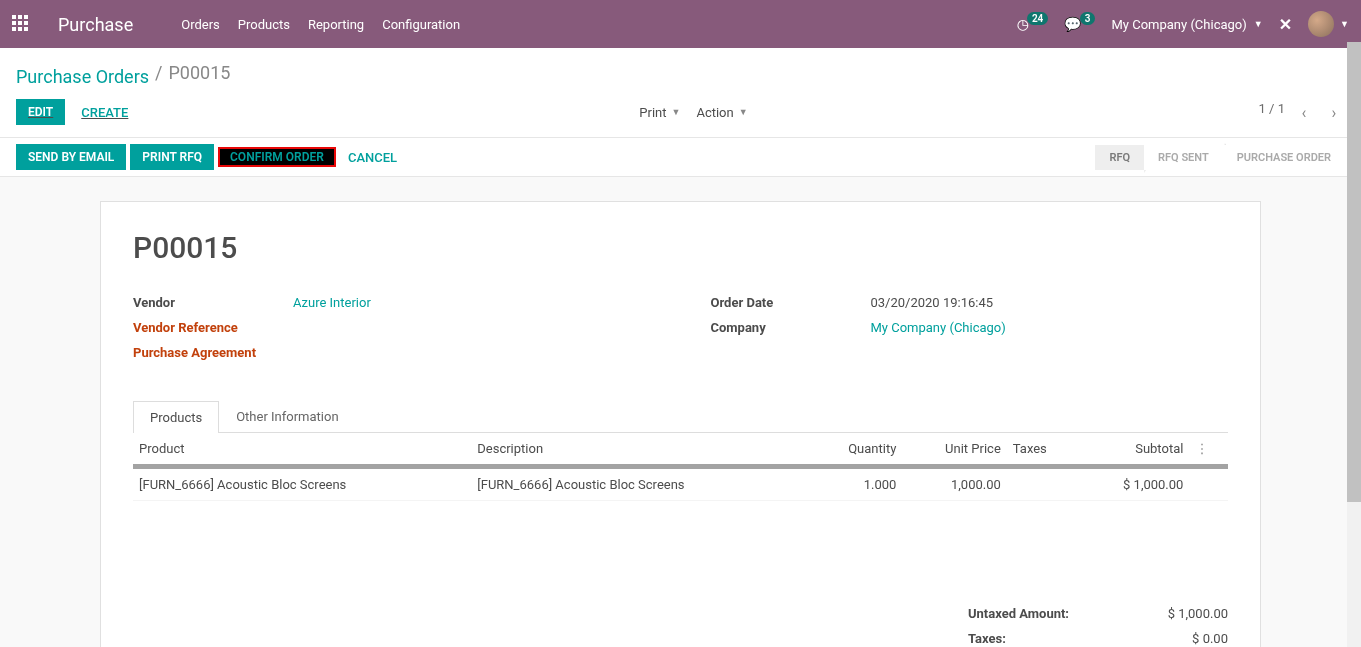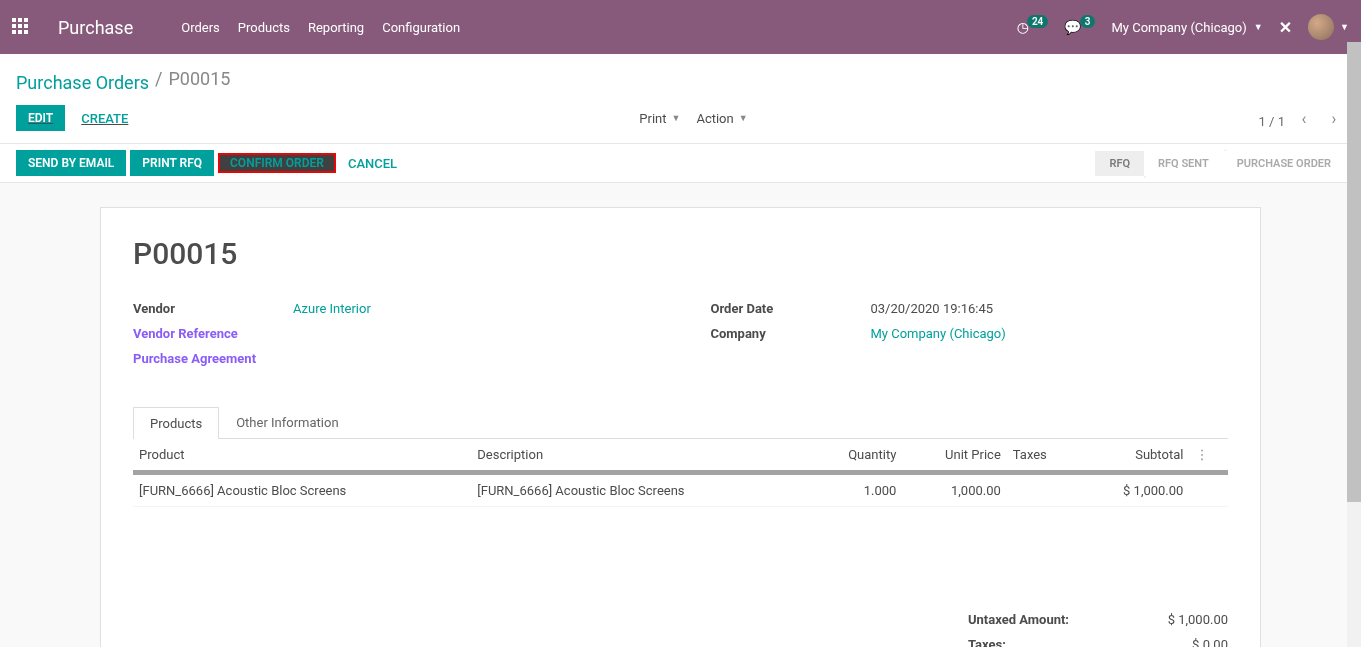--- a/index.html
+++ b/index.html
@@ -1,17 +1,17 @@
 <!DOCTYPE html>
 <html><head>
 <meta charset="utf-8">
 <style>
 * { margin: 0; padding: 0; box-sizing: border-box; font-family: -apple-system, BlinkMacSystemFont, "Segoe UI", Roboto, sans-serif; }
 body { background: #f9f9f9; font-size: 13px; color: #4c4c4c; }
-.topbar { background: #875a7b; color: #fff; height: 54px; display: flex; align-items: center; padding: 0 12px; justify-content: space-between; }
+.topbar { background: #875a7b; color: #fff; height: 48px; display: flex; align-items: center; padding: 0 12px; justify-content: space-between; }
 .topbar-left { display: flex; align-items: center; gap: 20px; }
 .apps-icon { width: 18px; height: 18px; display: grid; grid-template-columns: repeat(3,4px); grid-template-rows: repeat(3,4px); gap: 2px; cursor: pointer; }
 .apps-icon span { background: #fff; width: 4px; height: 4px; }
 .app-title { font-size: 18px; font-weight: 400; margin-left: 8px; }
 .menu { display: flex; gap: 18px; margin-left: 28px; }
 .menu-item { font-size: 13px; color: #fff; cursor: pointer; }
 .topbar-right { display: flex; align-items: center; gap: 16px; }
 .badge-wrap { position: relative; display: flex; align-items: center; }
 .badge-icon { font-size: 14px; color: #fff; }
 .badge-pill { background: #0f766e; color: #fff; font-size: 10px; padding: 1px 5px; border-radius: 8px; font-weight: 600; position: relative; margin-left: -2px; top: -6px; }
@@ -23,40 +23,40 @@
 .breadcrumb { font-size: 18px; display: flex; gap: 6px; align-items: center; }
 .breadcrumb a { color: #00a09d; text-decoration: none; margin-top: 8px; }
 .breadcrumb .sep { color: #888; }
 .breadcrumb .cur { color: #888; }
 .control-bar { background: #fff; padding: 12px 16px 12px 16px; display: flex; align-items: center; justify-content: space-between; border-bottom: 1px solid #e6e6e6; }
 .control-left { display: flex; gap: 16px; align-items: center; text-decoration: underline; }
 .btn-primary { background: #00a09d; color: #fff; border: none; padding: 6px 12px; font-size: 12px; font-weight: 600; cursor: pointer; }
 .link-btn { color: #00a09d; background: none; border: none; font-size: 13px; cursor: pointer; font-weight: 500; }
 .control-center { display: flex; gap: 16px; align-items: center; }
 .dd { font-size: 13px; color: #4c4c4c; cursor: pointer; display: flex; align-items: center; gap: 3px; }
-.control-right { display: flex; align-items: flex-end; gap: 8px; font-size: 13px; color: #6c6c6c; }
+.control-right { display: flex; align-items: flex-start; gap: 8px; font-size: 13px; color: #6c6c6c; }
 .chev { width: 22px; height: 22px; display: flex; align-items: center; justify-content: center; color: #888; cursor: pointer; font-size: 16px; }
 .action-bar { background: #fff; padding: 6px 16px; display: flex; align-items: center; justify-content: space-between; border-bottom: 1px solid #e6e6e6; }
 .action-left { display: flex; gap: 4px; align-items: center; }
-.btn-outline { border: 2px solid #e80707; padding: 1px 10px; color: #00a09d; font-size: 12px; font-weight: 600; background: #404040; cursor: pointer; }
+.btn-outline { border: 2px solid #e80707; padding: 1px 10px; color: #00a09d; font-size: 12px; font-weight: 600; background: #000000; cursor: pointer; }
 .status-arrows { display: flex; align-items: center; }
 .status { padding: 6px 14px; font-size: 11px; font-weight: 600; color: #aaa; position: relative; background: #fff; cursor: pointer; }
 .status.active { background: #eee; color: #7a7a7a; }
 .status.active::after { content: ""; position: absolute; right: -10px; top: 0; border-left: 10px solid #eee; border-top: 14px solid transparent; border-bottom: 14px solid transparent; height: 0; }
 .status:not(.active)::after { content: ""; position: absolute; right: -8px; top: 3px; width: 11px; height: 11px; border-top: 1px solid #ddd; border-right: 1px solid #ddd; transform: rotate(45deg) skew(15deg,15deg); background: #fff; }
 .status:last-child::after { display: none; }
 .main { padding: 24px 100px 0 100px; }
 .card { background: #fff; border: 1px solid #e0e0e0; padding: 24px 32px; }
 .rfq-label { font-size: 13px; font-weight: 700; color: #4c4c4c; }
 .rfq-num { font-size: 30px; font-weight: 500; color: #4c4c4c; margin-top: 4px; }
 .fields { display: flex; margin-top: 30px; gap: 60px; }
 .field-col { flex: 1; }
 .field-row { display: flex; margin-bottom: 10px; }
 .field-label { width: 160px; font-size: 13px; font-weight: 700; color: #4c4c4c; }
-.field-label.muted { color: #8b5cf6; font-weight: 700; }
+.field-label.muted { color: #c2410c; font-weight: 700; }
 .field-val { font-size: 13px; }
 .field-val.link { color: #00a09d; cursor: pointer; }
 .tabs { display: flex; margin-top: 30px; border-bottom: 1px solid #ddd; }
 .tab { padding: 8px 16px; font-size: 13px; cursor: pointer; border: 1px solid transparent; border-bottom: none; color: #666; }
 .tab.active { border-color: #ddd; background: #fff; position: relative; bottom: -1px; color: #4c4c4c; }
 .table { width: 100%; border-collapse: collapse; margin-top: 0; }
 .table th { text-align: left; font-size: 13px; font-weight: 400; padding: 8px 6px; border-bottom: 5px solid #a3a3a3; }
 .table th.r, .table td.r { text-align: right; }
 .table td { padding: 8px 6px; font-size: 13px; border-bottom: 1px solid #f4f4f4; }
 .kebab { font-size: 16px; color: #888; cursor: pointer; text-align: right; padding-right: 0; }

